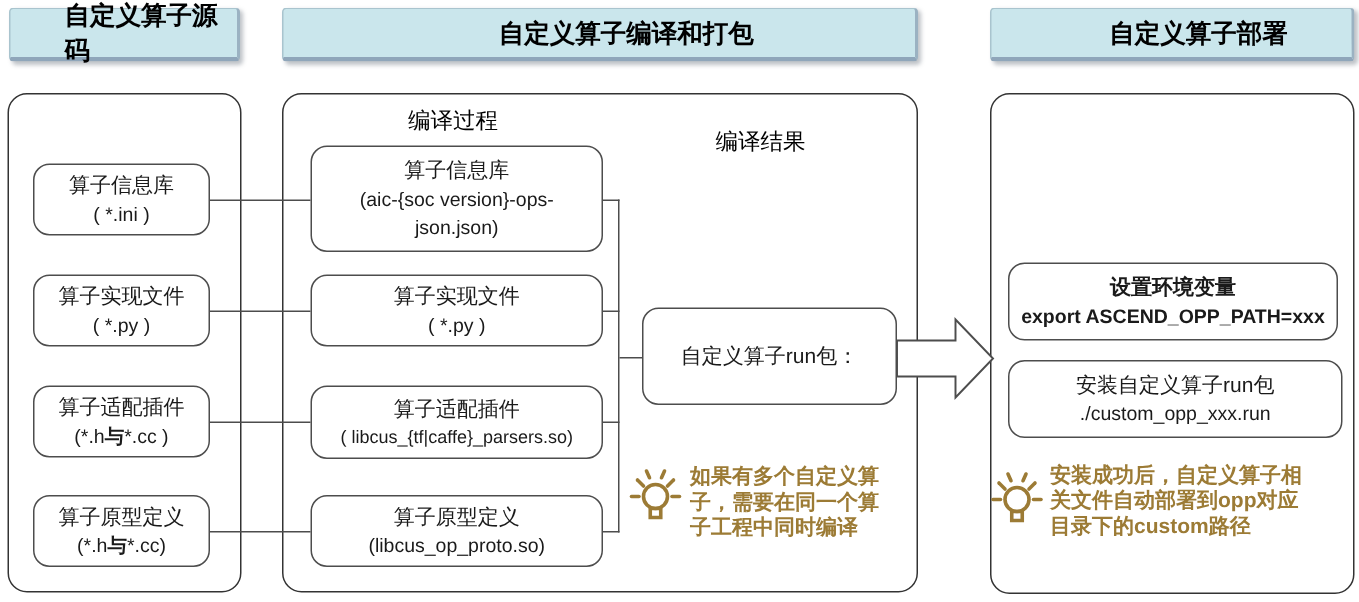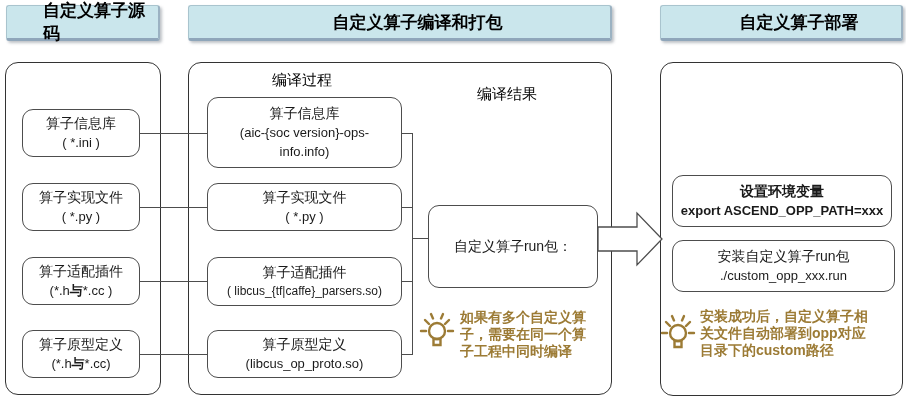--- a/index.html
+++ b/index.html
@@ -89,36 +89,36 @@
   <div class="s"><span>(*.h</span><b>与</b><span>*.cc )</span></div>
 </div>
 <div class="abs box" style="left:22px;top:330px;width:118px;height:48px;">
   <div class="t">算子原型定义</div>
   <div class="s"><span>(*.h</span><b>与</b><span>*.cc)</span></div>
 </div>
 
 <div class="abs box" style="left:207px;top:97px;width:195px;height:71px;">
   <div class="t">算子信息库</div>
   <div class="s">(aic-{soc version}-ops-</div>
-  <div class="s">info.info)</div>
+  <div class="s">json.json)</div>
 </div>
 <div class="abs box" style="left:207px;top:183px;width:195px;height:48px;">
   <div class="t">算子实现文件</div>
   <div class="s">( *.py )</div>
 </div>
 <div class="abs box" style="left:207px;top:257px;width:195px;height:49px;">
   <div class="t">算子适配插件</div>
   <div class="s" style="font-size:12px;">( libcus_{tf|caffe}_parsers.so)</div>
 </div>
 <div class="abs box" style="left:207px;top:330px;width:195px;height:48px;">
   <div class="t">算子原型定义</div>
   <div class="s">(libcus_op_proto.so)</div>
 </div>
 
-<div class="abs box" style="left:428px;top:205px;width:170px;height:83px;">
+<div class="abs box" style="left:428px;top:205px;width:170px;height:65px;">
   <div class="t">自定义算子run包：</div>
 </div>
 
 <div class="abs box" style="left:672px;top:175px;width:220px;height:52px;font-weight:bold;">
   <div class="t">设置环境变量</div>
   <div class="s">export ASCEND_OPP_PATH=xxx</div>
 </div>
 <div class="abs box" style="left:672px;top:240px;width:223px;height:52px;">
   <div class="t">安装自定义算子run包</div>
   <div class="s">./custom_opp_xxx.run</div>

